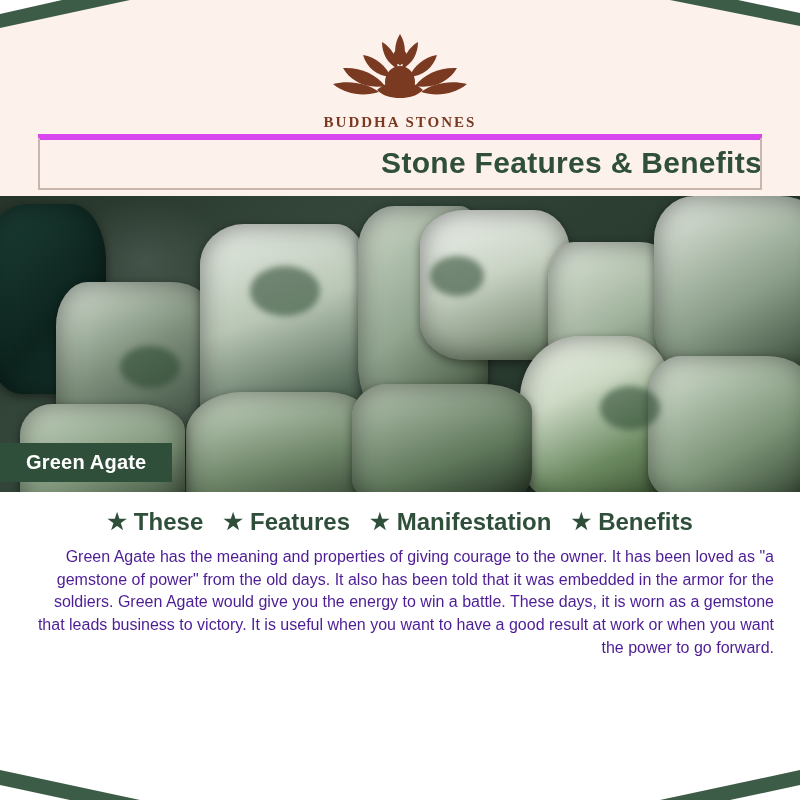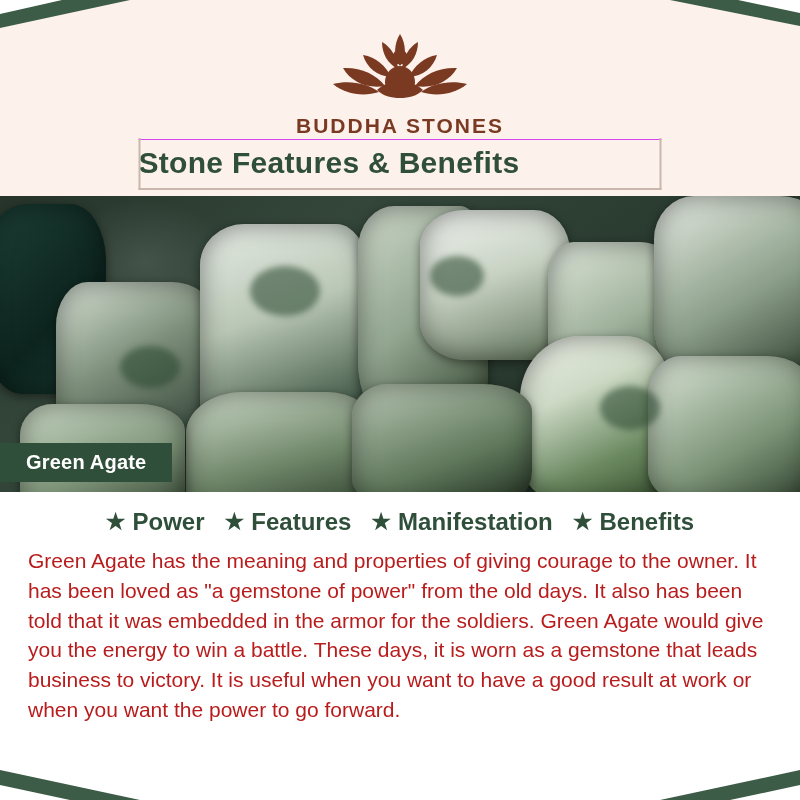--- a/index.html
+++ b/index.html
@@ -80,34 +80,34 @@
     z-index: 4;
   }
   .logo-wrap {
     margin-top: 22px;
     display: flex;
     flex-direction: column;
     align-items: center;
   }
   .brand-name {
     margin-top: 6px;
-    font-size: 21px;
+    font-size: 15px;
     font-weight: bold;
     letter-spacing: 2.0px;
     color: #7a3a22;
-    font-family: Liberation Sans, sans-serif;
+    font-family: Liberation Serif, serif;
   }
   .title-bar {
     position: absolute;
     left: 50%;
     transform: translateX(-50%);
     bottom: 6px;
-    width: 523px;
-    text-align: left;
-    border-top: 1px solid #d946ef;
+    width: 724px;
+    text-align: right;
+    border-top: 6px solid #d946ef;
     border-bottom: 2px solid #c9b7ad;
     padding: 6px 0 8px 0;
   }
   .title-bar .edge-l,
   .title-bar .edge-r {
     position: absolute;
     top: -2px;
     bottom: -2px;
     width: 2px;
     background: #c9b7ad;
@@ -239,24 +239,25 @@
     font-size: 24px;
     font-weight: bold;
     color: #2f4f3a;
   }
   .star {
     color: #2f4f3a;
     font-size: 22px;
     line-height: 1;
   }
   .body-text {
-    font-size: 21px;
+    font-size: 16px;
     line-height: 1.42;
-    color: #b91c1c;
+    color: #4c1d95;
     padding: 0 4px 0 6px;
+    text-align: right;
   }
 </style>
 </head>
 <body>
 
 <div class="page">
 
   <div class="corner corner-tl"></div>
   <div class="corner corner-tl2"></div>
   <div class="corner corner-tr"></div>
@@ -319,21 +320,21 @@
       <div class="mottle" style="left:430px;top:60px;width:54px;height:40px;"></div>
       <div class="mottle" style="left:120px;top:150px;width:60px;height:42px;"></div>
     </div>
     <div class="photo-label">Green Agate</div>
   </div>
 
   <div class="content">
     <div class="benefits">
       <div class="benefit">
         <span class="star">★</span>
-        <span>Power</span>
+        <span>These</span>
       </div>
       <div class="benefit">
         <span class="star">★</span>
         <span>Features</span>
       </div>
       <div class="benefit">
         <span class="star">★</span>
         <span>Manifestation</span>
       </div>
       <div class="benefit">

